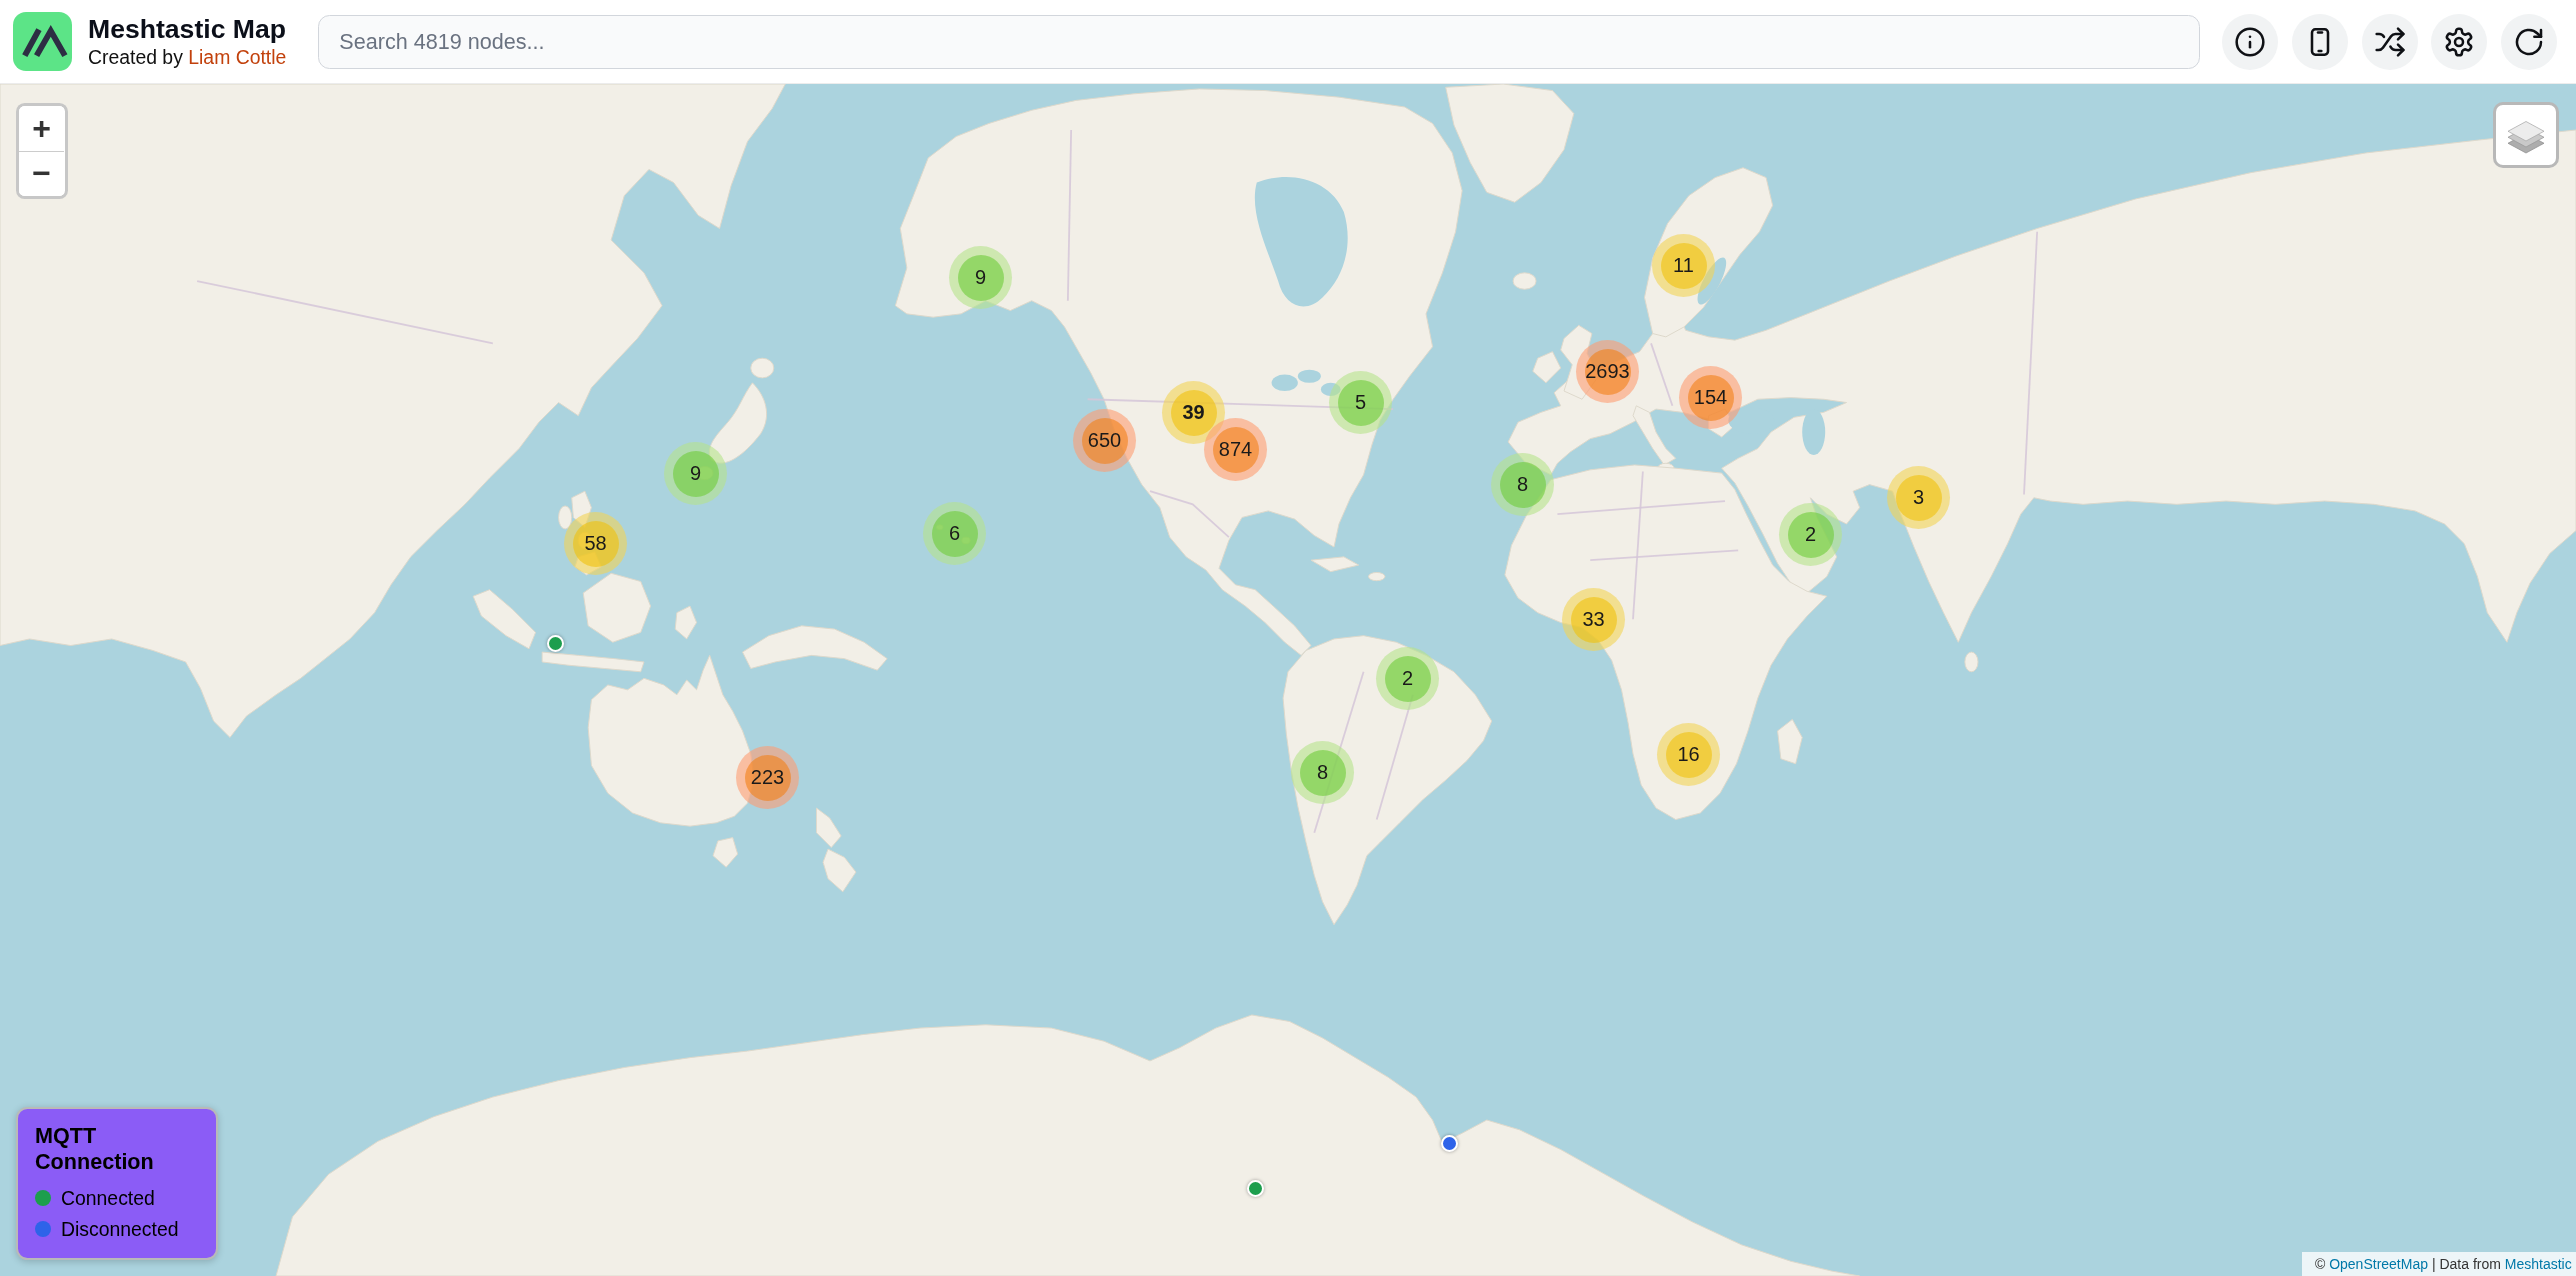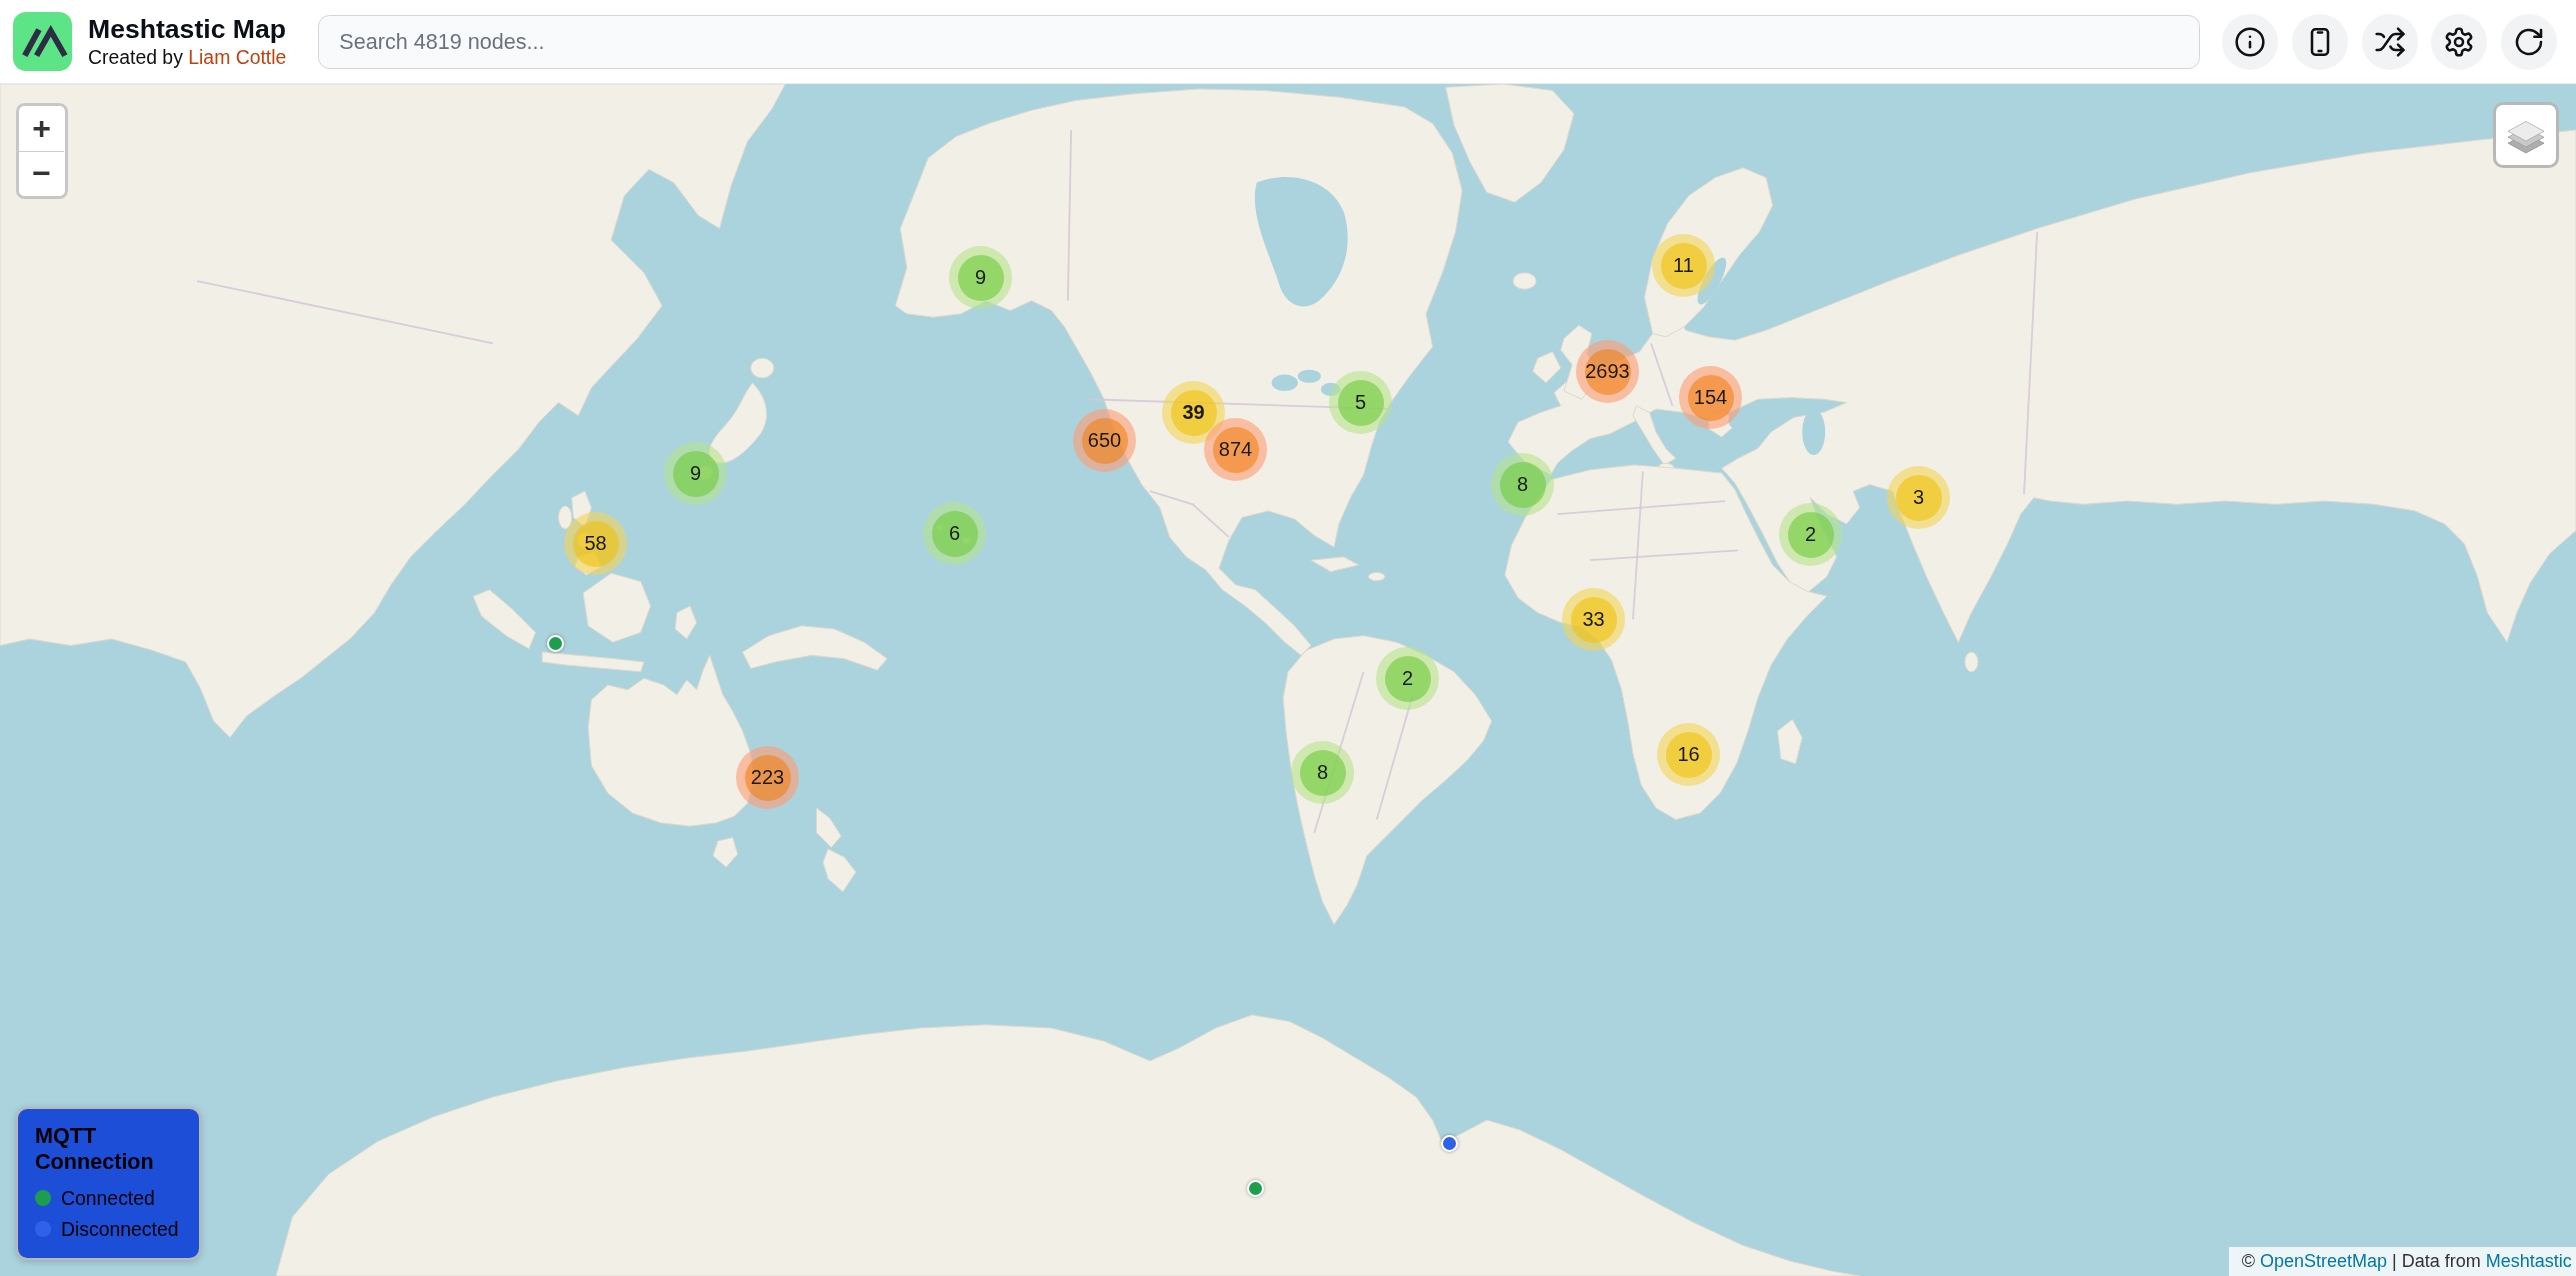--- a/index.html
+++ b/index.html
@@ -45,31 +45,31 @@
 
   
   #markers { position:absolute; left:0; top:0; width:100%; height:100%; z-index:10; }
   .cluster { position:absolute; width:63px; height:63px; border-radius:50%; display:grid; place-items:center; cursor:pointer; }
   .cluster-inner { width:46px; height:46px; border-radius:50%; display:grid; place-items:center; }
   .cluster-inner span { font-size:20px; color:#1a1a1a; }
   .node-dot { position:absolute; width:17px; height:17px; border-radius:50%; border:2.9px solid #ffffff;
               box-shadow:0 0 3.6px rgba(0,0,0,0.35); cursor:pointer; }
 
   
-  .legend { position:absolute; left:16px; bottom:16.5px; width:185px; background:#1d4ed8;
+  .legend { position:absolute; left:16px; bottom:16.5px; width:202px; background:#8b5cf6;
             border:2.2px solid #b9b9b9; border-radius:11.5px; padding:14.4px 17px 17px 17px;
             box-shadow:0 1.4px 7.2px rgba(0,0,0,0.18); z-index:25; }
   .legend-title { font-size:21.6px; font-weight:700; color:#000; margin-bottom:11.5px; }
   .legend-item { display:flex; align-items:center; gap:10px; margin-top:8px; }
   .legend-dot { width:16px; height:16px; border-radius:50%; flex:0 0 auto; }
   .legend-label { font-size:19.4px; color:#000; }
 
   
   .attrib { position:absolute; right:0; bottom:0; background:rgba(255,255,255,0.78);
-            padding:3.6px 4.3px 4.3px 13px; font-size:18px; color:#333; z-index:25; white-space:nowrap; }
+            padding:3.6px 4.3px 4.3px 13px; font-size:14px; color:#333; z-index:25; white-space:nowrap; }
   .attrib a { color:#0078a8; text-decoration:none; }
 </style>
 <title>Meshtastic Map</title></head>
 <body>
 
 <div class="header">
   <div class="logo">
     <svg width="59" height="59" viewBox="0 0 100 100">
       <path d="M20,74 L44,30 M40,74 L64,32 L88,74" stroke="#2d2e43" stroke-width="10" fill="none" stroke-linecap="butt"></path>
     </svg>

